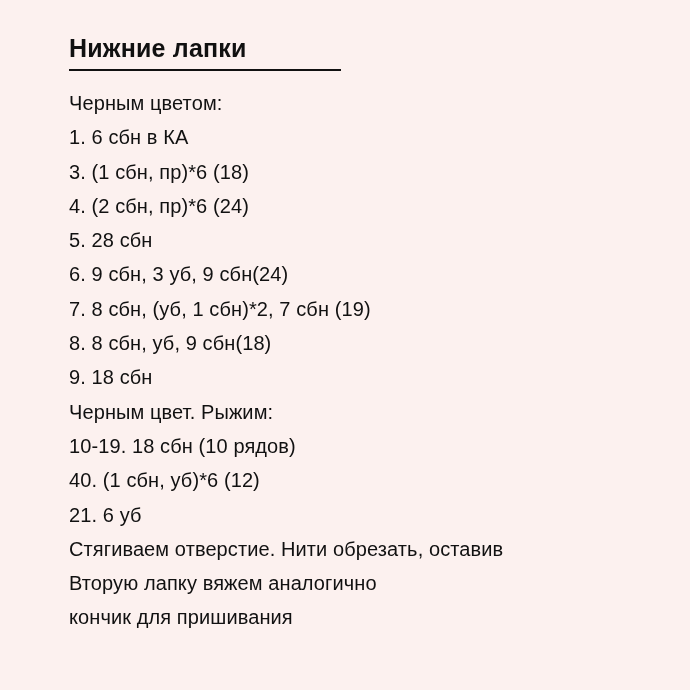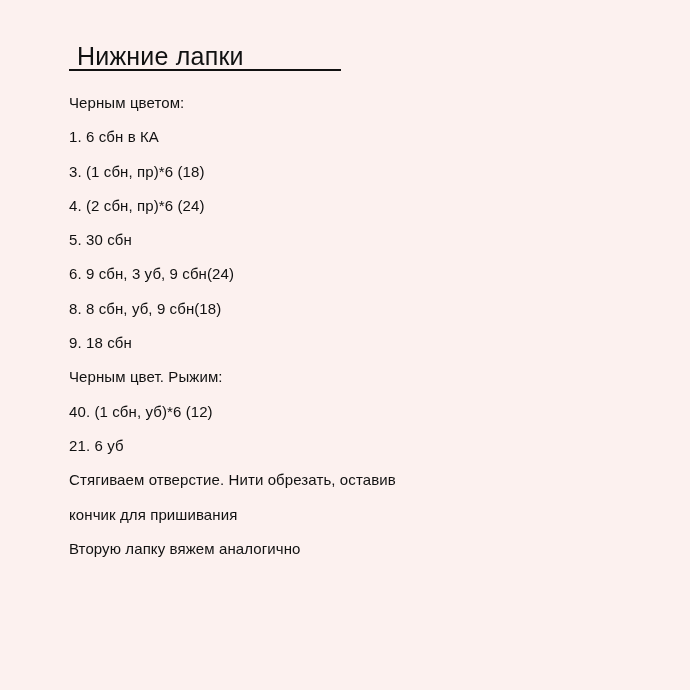--- a/index.html
+++ b/index.html
@@ -16,63 +16,65 @@
       color: #111111;
     }
     .page {
       position: absolute;
       left: 69px;
       top: 30px;
       width: 600px;
     }
     .title {
       font-family: "Liberation Sans", sans-serif;
-      font-weight: normal;
+      font-weight: bold;
       font-size: 25px;
       line-height: 36px;
-      margin: 8px;
+      margin: 0;
       padding: 0;
       letter-spacing: 0.2px;
     }
     .title-underline {
       position: absolute;
       left: 0;
       top: 39px;
       width: 272px;
       height: 2px;
       background: #111111;
     }
     .lines {
       position: absolute;
       left: 0;
       top: 56px;
       width: 600px;
     }
     .line {
-      font-size: 15px;
+      font-size: 20px;
       line-height: 34.3px;
       white-space: nowrap;
       letter-spacing: 0.1px;
     }
   </style>
 </head>
 <body>
 
 <div class="page">
   <h1 class="title">Нижние лапки</h1>
   <div class="title-underline"></div>
   <div class="lines">
     <div class="line">Черным цветом:</div>
     <div class="line">1. 6 сбн в КА</div>
     <div class="line">3. (1 сбн, пр)*6 (18)</div>
     <div class="line">4. (2 сбн, пр)*6 (24)</div>
-    <div class="line">5. 30 сбн</div>
+    <div class="line">5. 28 сбн</div>
     <div class="line">6. 9 сбн, 3 уб, 9 сбн(24)</div>
+    <div class="line">7. 8 сбн, (уб, 1 сбн)*2, 7 сбн (19)</div>
     <div class="line">8. 8 сбн, уб, 9 сбн(18)</div>
     <div class="line">9. 18 сбн</div>
     <div class="line">Черным цвет. Рыжим:</div>
+    <div class="line">10-19. 18 сбн (10 рядов)</div>
     <div class="line">40. (1 сбн, уб)*6 (12)</div>
     <div class="line">21. 6 уб</div>
     <div class="line">Стягиваем отверстие. Нити обрезать, оставив</div>
+    <div class="line">Вторую лапку вяжем аналогично</div>
     <div class="line">кончик для пришивания</div>
-    <div class="line">Вторую лапку вяжем аналогично</div>
   </div>
 </div>
 
 </body></html>

